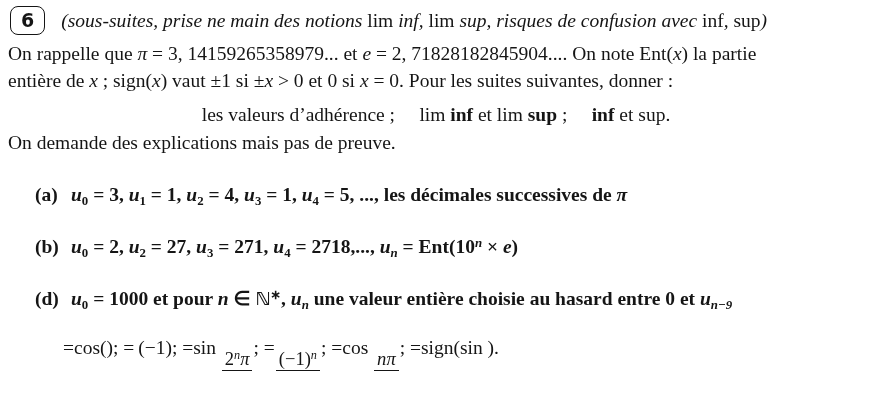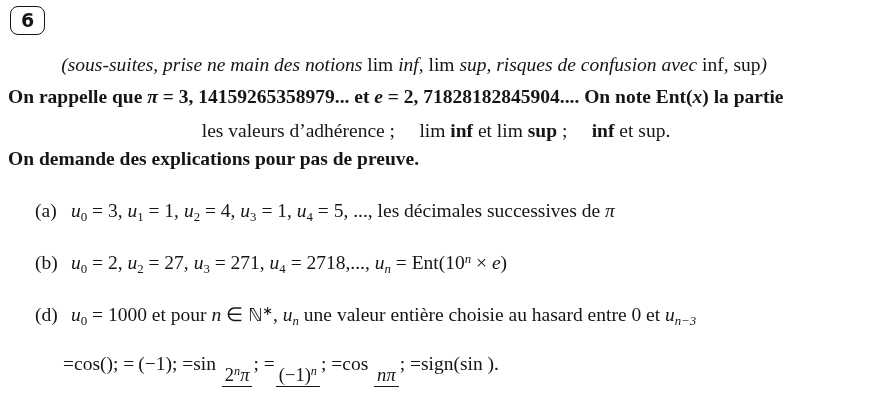--- a/index.html
+++ b/index.html
@@ -10,70 +10,71 @@
   }
   .page { padding:5px 8px 0 8px; }
 
   
   .header-line { display:flex; align-items:flex-start; margin-bottom:5px; }
   .exnum-box {
     display:inline-block; border:1.7px solid #151515; border-radius:8px;
     padding:0px 10px 1px 10px; margin:1px 16px 0 2px;
     font-family:"DejaVu Sans", sans-serif; font-weight:bold; font-size:19px; line-height:26px;
   }
-  .title { font-style:italic; padding-top:2px; white-space:nowrap;margin-top:44px; }
+  .title { font-style:italic; padding-top:2px; white-space:nowrap; }
 
   
-  .line { white-space:nowrap;font-weight:bold; }
+  .line { white-space:nowrap; }
   .centerline { text-align:center; white-space:nowrap; margin:7px 0 1px 0; }
 
   
   .v  { font-style:italic; }
   .r  { font-style:normal; }
   .op  { font-style:normal; }
   .opb { font-style:normal; font-weight:600; }
   .sub { font-size:0.66em; vertical-align:-0.28em; letter-spacing:0; }
   .sup { font-size:0.66em; vertical-align:0.5em; }
   .sub.v, .sup.v { font-style:italic; }
   .bb { font-family:"DejaVu Sans", sans-serif; font-size:0.92em; }
 
   .frac {
     display:inline-block; vertical-align:-0.62em; text-align:center;
     font-size:0.95em; line-height:1.05; margin:0 1px;
   }
   .frac .num { display:block; padding:0 3px 1px 3px; border-bottom:1.3px solid #151515; }
 
   
   .items { margin-top:25px; }
-  .item { padding-left:27px; margin-bottom:15px; white-space:nowrap; }
+  .item { padding-left:27px; margin-bottom:15px; white-space:nowrap;font-weight:bold; }
   .ilabel { display:inline-block; width:36px; }
   .formula-line { padding-left:55px; margin-top:7px; white-space:nowrap; }
 </style>
 </head>
 <body>
 
 <div class="page">
 
   <div class="header-line">
     <span class="exnum-box"><span>6</span></span>
     <span class="title">(sous-suites, prise ne main des notions <span class="r">lim</span> inf, <span class="r">lim</span> sup, risques de confusion avec <span class="r">inf</span>, <span class="r">sup</span>)</span>
   </div>
 
   <div class="line">On rappelle que <span class="v">π</span> = 3, 14159265358979... et <span class="v">e</span> = 2, 71828182845904.... On note Ent(<span class="v">x</span>) la partie</div>
+  <div class="line">entière de <span class="v">x</span> ; sign(<span class="v">x</span>) vaut ±1 si ±<span class="v">x</span> &gt; 0 et 0 si <span class="v">x</span> = 0. Pour les suites suivantes, donner :</div>
 
   <div class="centerline">les valeurs d’adhérence ;  <span class="op">lim</span> <span class="opb">inf</span> et <span class="op">lim</span> <span class="opb">sup</span> ;  <span class="opb">inf</span> et <span class="op">sup</span>.</div>
 
-  <div class="line">On demande des explications pour pas de preuve.</div>
+  <div class="line">On demande des explications mais pas de preuve.</div>
 
   <div class="items">
     <div class="item">
       <span class="ilabel">(a)</span><span class="ibody"><span class="v">u</span><span class="sub">0</span> = 3, <span class="v">u</span><span class="sub">1</span> = 1, <span class="v">u</span><span class="sub">2</span> = 4, <span class="v">u</span><span class="sub">3</span> = 1, <span class="v">u</span><span class="sub">4</span> = 5, ..., les décimales successives de <span class="v">π</span></span>
     </div>
     <div class="item">
       <span class="ilabel">(b)</span><span class="ibody"><span class="v">u</span><span class="sub">0</span> = 2, <span class="v">u</span><span class="sub">2</span> = 27, <span class="v">u</span><span class="sub">3</span> = 271, <span class="v">u</span><span class="sub">4</span> = 2718,..., <span class="v">u</span><span class="sub v">n</span> = Ent(10<span class="sup v">n</span> × <span class="v">e</span>)</span>
     </div>
     <div class="item">
-      <span class="ilabel">(d)</span><span class="ibody"><span class="v">u</span><span class="sub">0</span> = 1000 et pour <span class="v">n</span> ∈ <span class="bb">ℕ</span><span class="sup">∗</span>, <span class="v">u</span><span class="sub v">n</span> une valeur entière choisie au hasard entre 0 et <span class="v">u</span><span class="sub v">n−3</span></span>
+      <span class="ilabel">(d)</span><span class="ibody"><span class="v">u</span><span class="sub">0</span> = 1000 et pour <span class="v">n</span> ∈ <span class="bb">ℕ</span><span class="sup">∗</span>, <span class="v">u</span><span class="sub v">n</span> une valeur entière choisie au hasard entre 0 et <span class="v">u</span><span class="sub v">n−9</span></span>
     </div>
     <div class="formula-line">=cos(); = (−1); =sin <span class="frac"><span class="num">2<span class="sup v">n</span><span class="v">π</span></span></span>; =<span class="frac"><span class="num">(−1)<span class="sup v">n</span></span></span>; =cos <span class="frac"><span class="num"><span class="v">n</span><span class="v">π</span></span></span>; =sign(sin ).</div>
   </div>
 
 </div>
 
 </body></html>

